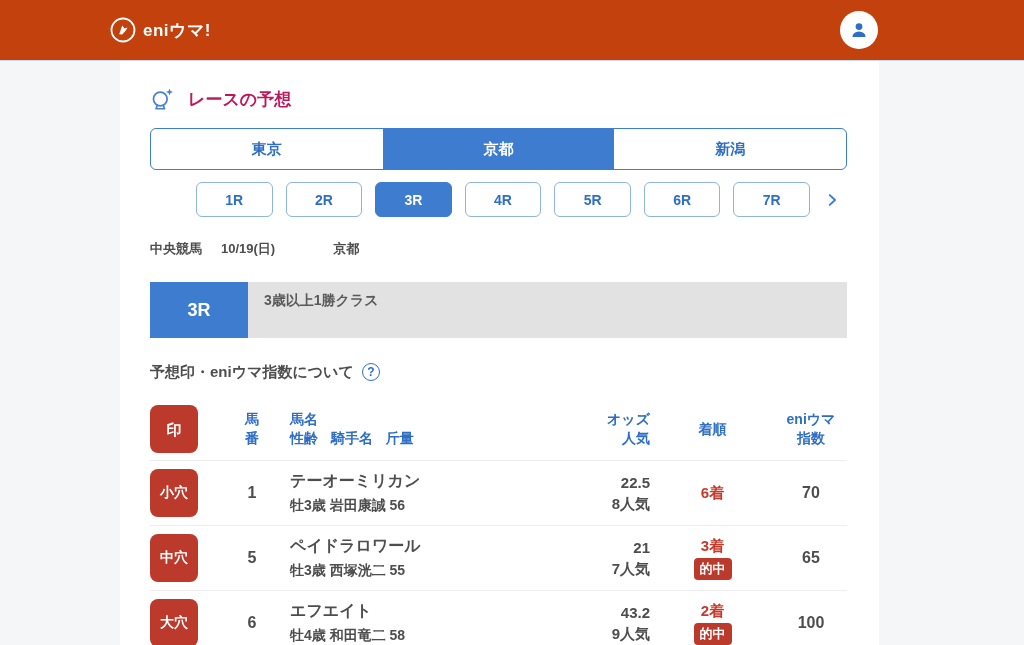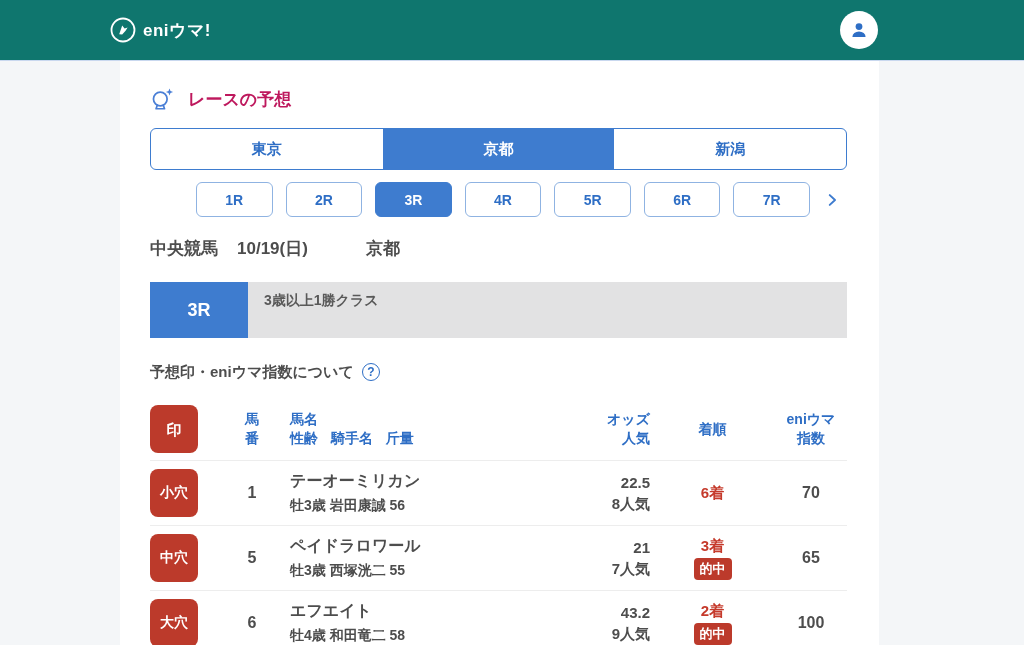--- a/index.html
+++ b/index.html
@@ -1,20 +1,20 @@
 <!DOCTYPE html>
 <html><head>
 <meta charset="utf-8">
 <style>
   * { margin:0; padding:0; box-sizing:border-box; }
   html,body { width:1024px; height:645px; overflow:hidden; }
   body { background:#f4f6f8; font-family:"Liberation Sans","DejaVu Sans",sans-serif; }
 
   
-  .appbar { height:60px; background:#0f766e; position:relative; box-shadow:0 1px 0 #c9d8ef; }
+  .appbar { height:60px; background:#c2410c; position:relative; box-shadow:0 1px 0 #c9d8ef; }
   .logo { position:absolute; left:110px; top:50%; transform:translateY(-50%);
           display:flex; align-items:center; gap:7px; cursor:pointer; }
   .logo-text { color:#ffffff; font-weight:bold; font-size:17px; letter-spacing:.5px; }
   .avatar-btn { position:absolute; left:840px; top:11px; width:38px; height:38px;
                 border-radius:50%; background:#ffffff; display:flex; align-items:center;
                 justify-content:center; cursor:pointer; }
 
   
   .card { margin-left:120px; width:759px; min-height:585px; background:#ffffff;
           padding:26px 32px 40px 30px; }
@@ -31,21 +31,21 @@
 
   
   .race-row { margin-top:12px; display:flex; align-items:center; gap:13px; padding-left:46px; }
   .race-btn { width:81px; height:35px; border:1px solid #8fb3e2; border-radius:6px;
               background:#fff; color:#2e6ec5; font-size:14px; font-weight:bold;
               display:flex; align-items:center; justify-content:center; cursor:pointer; }
   .race-btn.selected { background:#3e7ccf; color:#fff; border-color:#3e7ccf; }
   .race-next { margin-left:auto; margin-right:6px; display:flex; align-items:center; cursor:pointer; }
 
   
-  .meta-row { margin-top:21px; display:flex; align-items:flex-start; font-size:17px;
+  .meta-row { margin-top:21px; display:flex; align-items:flex-start; font-size:13px;
               font-weight:bold; color:#4d4d4d; line-height:22px; }
   .meta-date { margin-left:19px; }
   .meta-venue { margin-left:58px; }
 
   
   .race-info { margin-top:22px; display:flex; height:56px; width:100%; }
   .race-no { width:98px; background:#3e7ccf; color:#fff; font-size:18px; font-weight:bold;
              display:flex; align-items:center; justify-content:center; }
   .race-desc { flex:1; background:#e2e2e3; padding:8px 16px; display:flex; flex-direction:column;
                font-size:14px; font-weight:bold; color:#595959; line-height:20px; }

